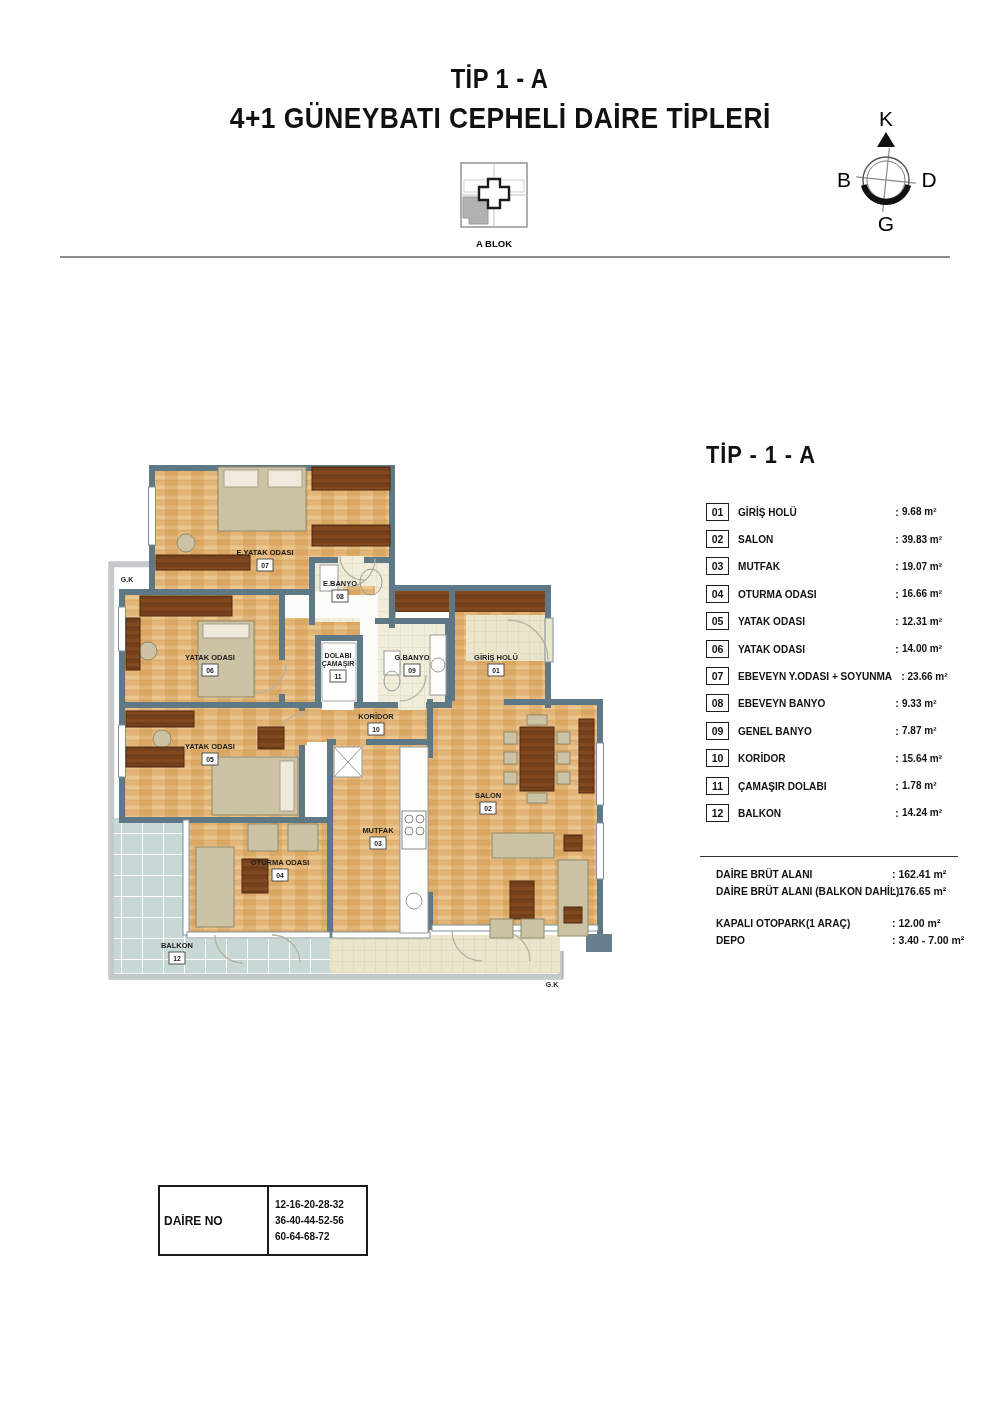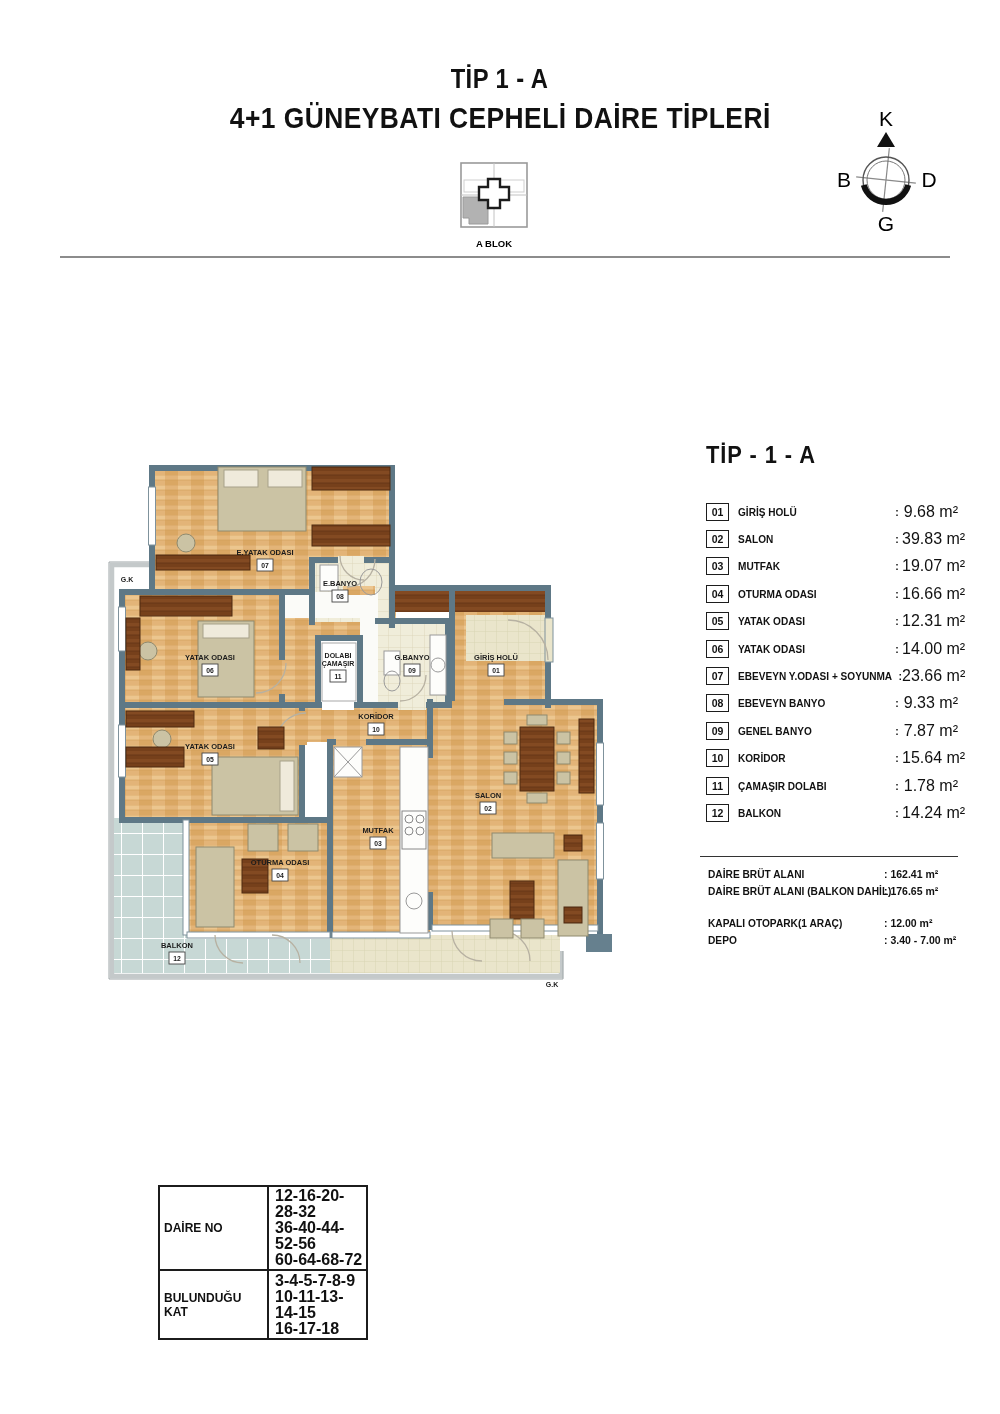--- a/index.html
+++ b/index.html
@@ -12,31 +12,31 @@
   
   .divider{left:60px;top:256px;width:890px;border-top:2px solid #8c8c8c;height:0;}
   
   .legend-title{left:706px;top:442px;font-size:23px;font-weight:bold;letter-spacing:1px;transform:scaleX(.95);transform-origin:left;}
   .legend{left:706px;top:498px;width:252px;}
   .lrow{display:flex;align-items:center;height:27.4px;}
   .lbox{width:21px;height:16px;border:1.6px solid #1d1d1d;display:flex;align-items:center;justify-content:center;
         font-size:10.5px;font-weight:bold;background:#fff;flex:none;}
   .llabel{margin-left:9px;font-size:10.5px;font-weight:bold;flex:1;white-space:nowrap;transform:scaleX(.96);transform-origin:left;}
   .lcolon{width:10px;text-align:center;font-size:10.5px;font-weight:bold;}
-  .lvalue{width:56px;text-align:right;font-size:16px;font-weight:normal;white-space:nowrap;}
+  .lvalue{width:56px;font-size:10px;font-weight:bold;white-space:nowrap;}
   .sumline{left:700px;top:856px;width:258px;border-top:1.6px solid #333;height:0;}
   .summary{left:708px;top:866px;width:252px;}
-  .srow{display:flex;font-size:10.5px;font-weight:bold;line-height:17px;white-space:nowrap;}
+  .srow{display:flex;font-size:10.5px;font-weight:bold;line-height:17px;white-space:nowrap;margin-left:8px;}
   .srow .sl{width:176px;flex:none;transform:scaleX(.97);transform-origin:left;}
   .extras{left:708px;top:915px;width:252px;}
   
   .info-table{left:158px;top:1185px;border-collapse:collapse;}
   .info-table td{border:2px solid #1c1c1c;font-weight:bold;vertical-align:middle;background:#fff;}
   .info-table td.c1{width:102px;font-size:12px;padding-left:4px;}
-  .info-table td.c2{width:90px;font-size:16px;padding-left:6px;line-height:16px;height:65px;margin-left:16px;}
+  .info-table td.c2{width:90px;font-size:10px;padding-left:6px;line-height:16px;height:65px;margin-left:16px;}
   
   svg text{font-family:"Liberation Sans",sans-serif;}
 </style>
 </head>
 <body>
 
 <div class="abs title-wrap">
   <div class="title-l1">TİP 1 - A</div><br>
   <div class="title-l2">4+1 GÜNEYBATI CEPHELİ DAİRE TİPLERİ</div>
 </div>
@@ -392,22 +392,14 @@
 <table class="abs info-table">
   <tbody>
       <tr>
     <td class="c1">DAİRE NO</td>
     <td class="c2">
       <span>12-16-20-28-32</span><br>
       <span>36-40-44-52-56</span><br>
       <span>60-64-68-72</span>
     </td>
   </tr>
-  <tr>
-    <td class="c1">BULUNDUĞU KAT</td>
-    <td class="c2">
-      <span>3-4-5-7-8-9</span><br>
-      <span>10-11-13-14-15</span><br>
-      <span>16-17-18</span>
-    </td>
-  </tr>
 </tbody>
   </table>
 
 </body></html>

